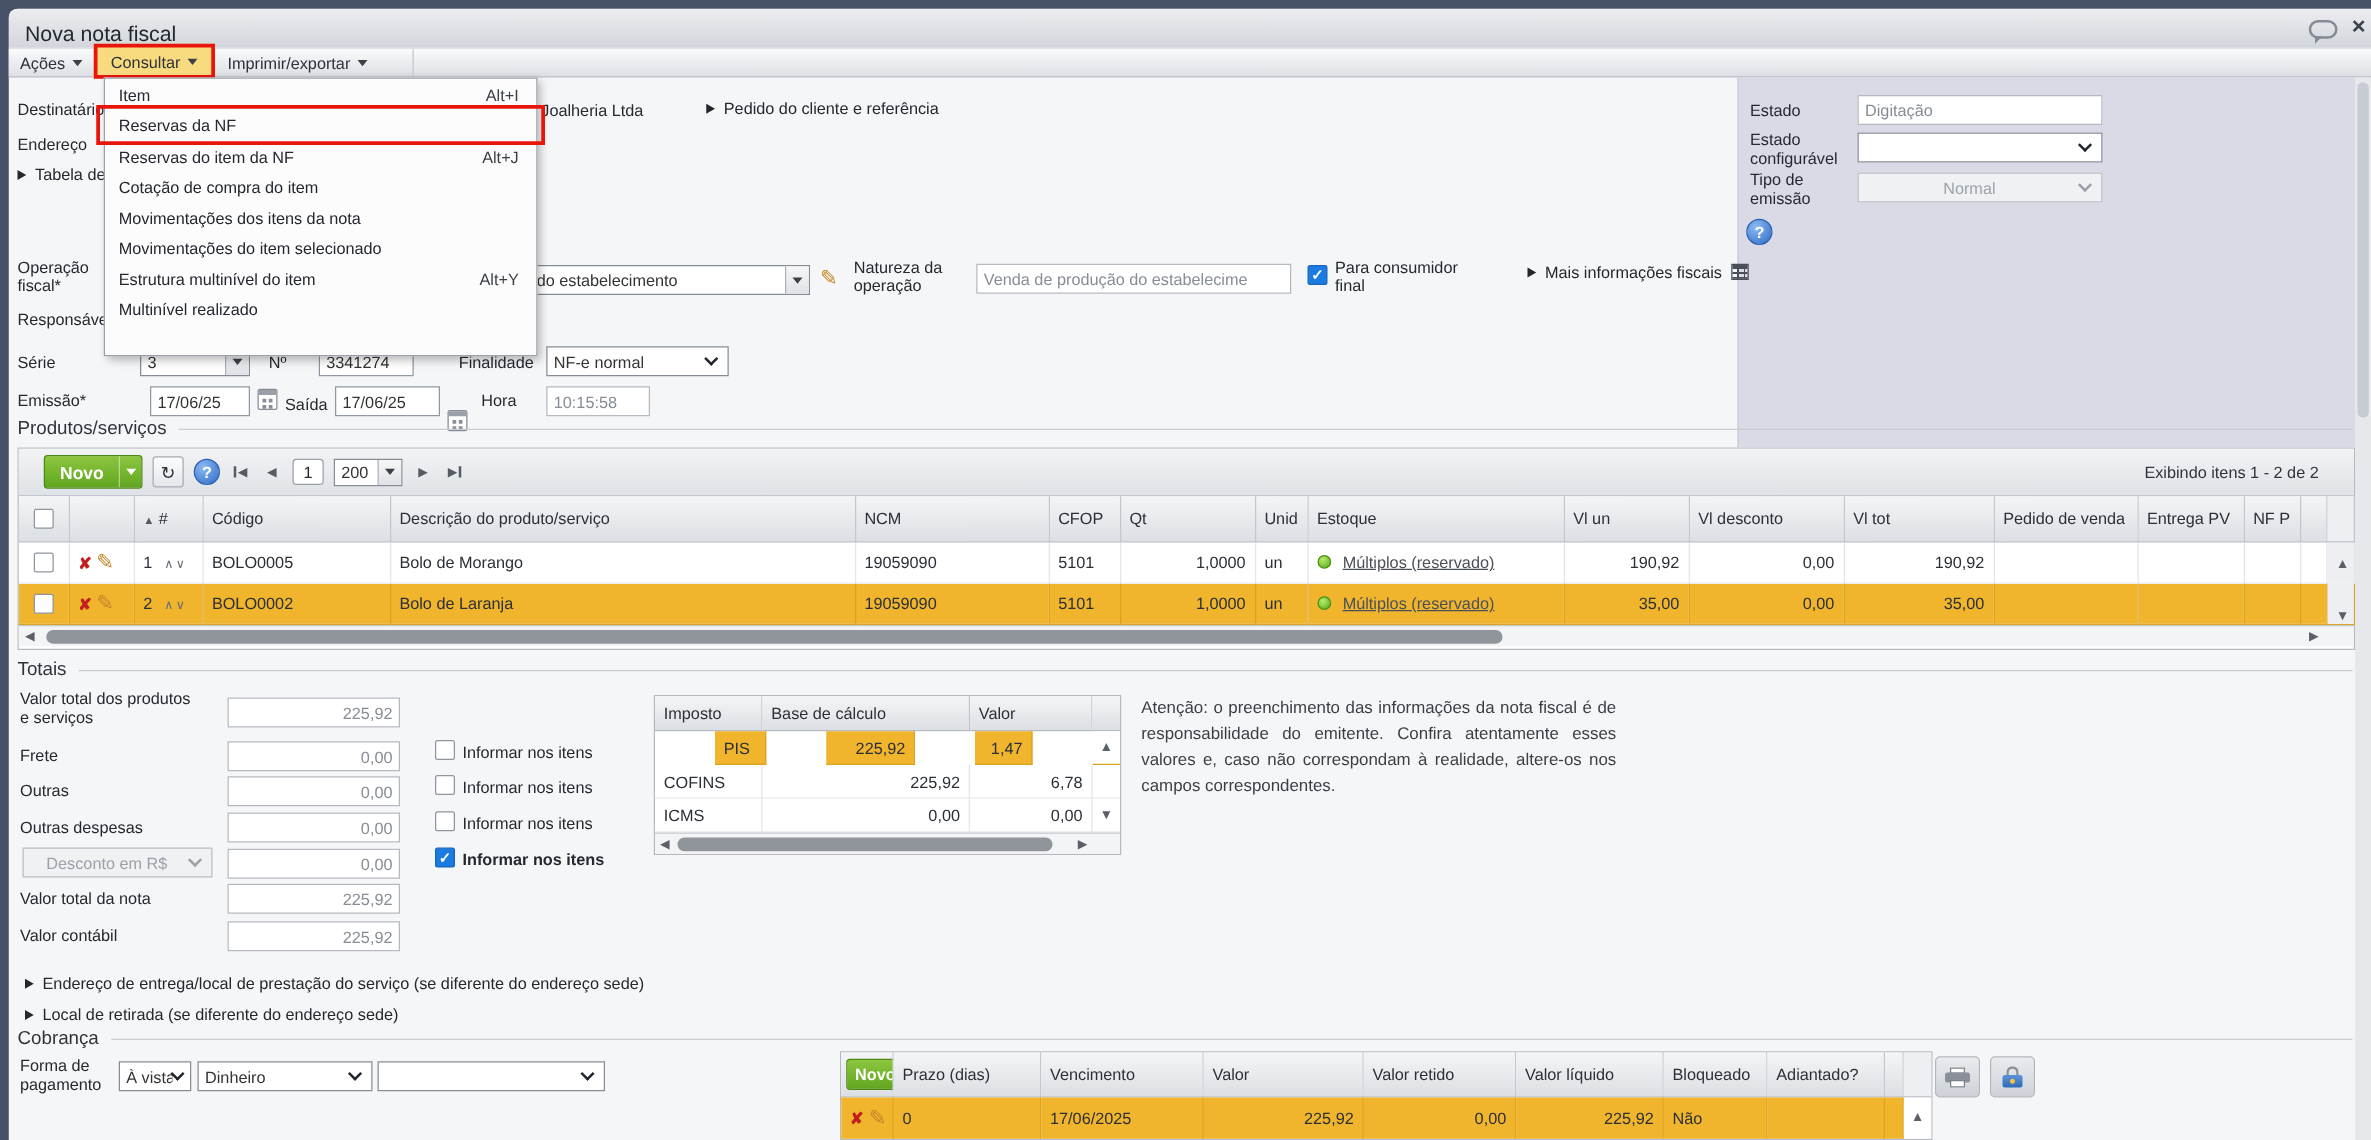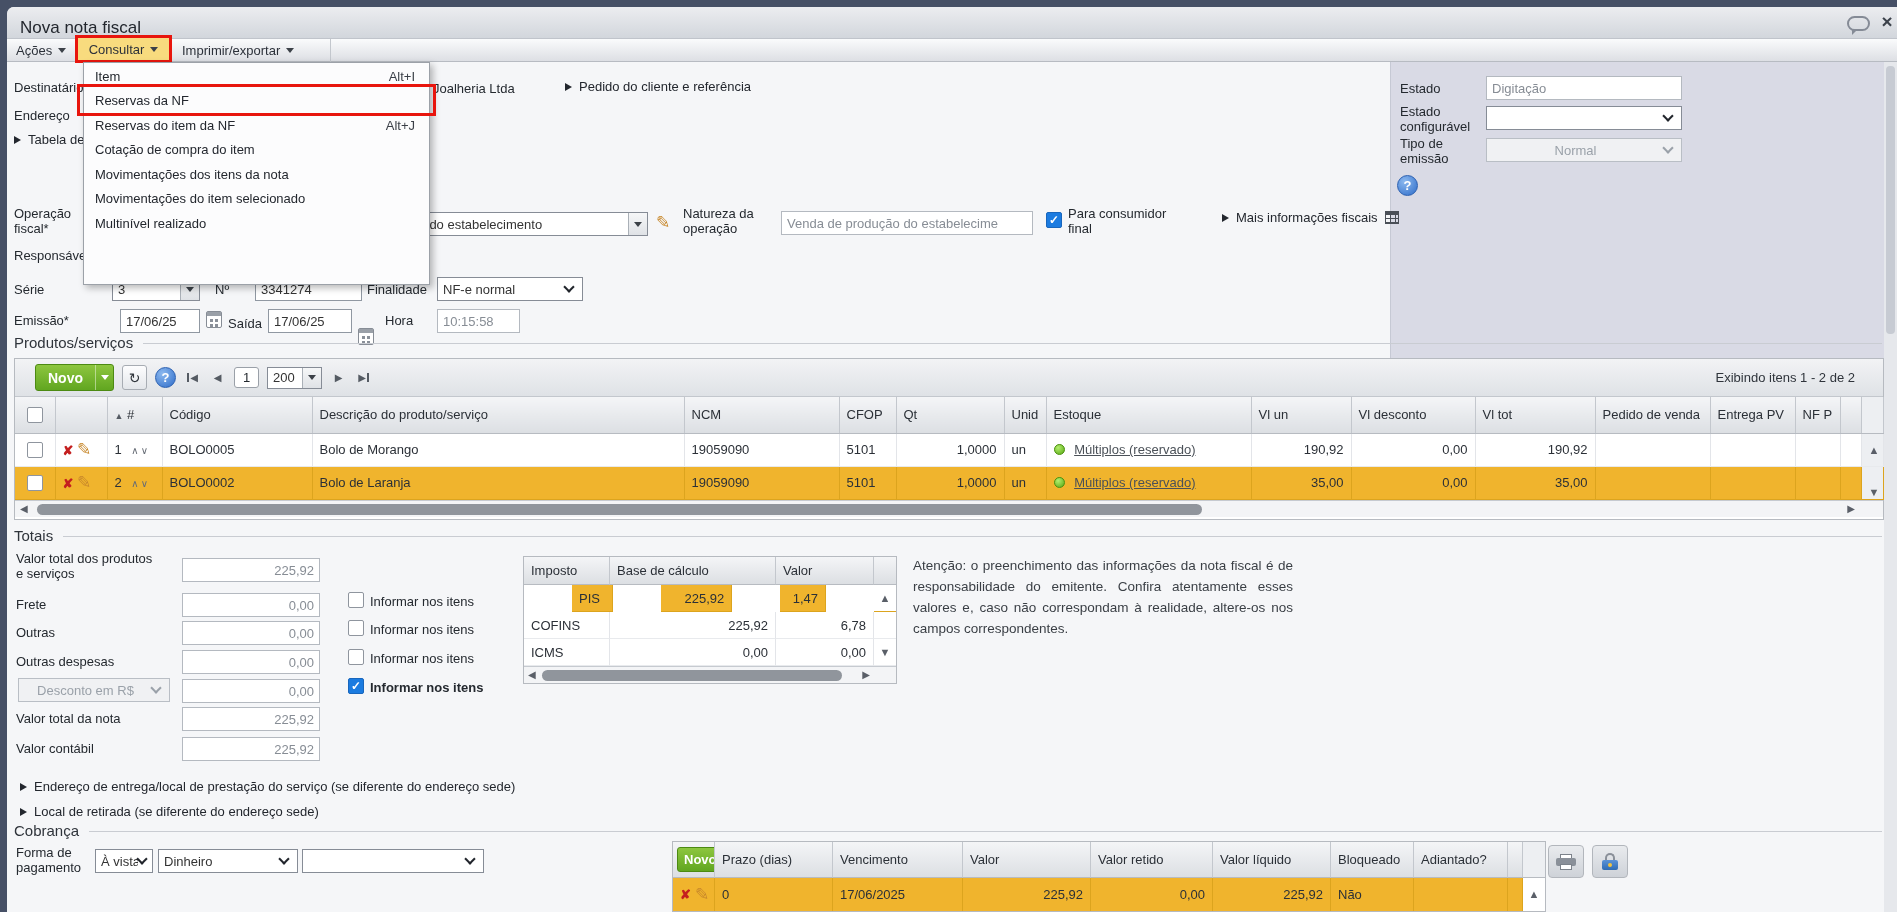--- a/index.html
+++ b/index.html
@@ -222,21 +222,21 @@
   <div class="abs inp" style="left:168px; top:245px; width:260px;"></div>
 
   <div class="abs lbl" style="left:14px; top:282px;">Série</div>
   <div class="abs selc" style="left:112px; top:277px; width:88px;">
     <span class="val">3</span>
     <span class="sbtn">
         <i class="tri-down"></i>
       </span>
   </div>
   <div class="abs lbl" style="left:215px; top:282px;">Nº</div>
-  <div class="abs inp" style="left:255px; top:277px; width:107px;">3341274</div>
+  <div class="abs inp" style="left:255px; top:277px; width:76px;">3341274</div>
   <div class="abs lbl" style="left:367px; top:282px;">Finalidade</div>
   <div class="abs selv" style="left:437px; top:277px; width:146px;">
     <span class="val">NF-e normal</span>
     <span class="chev"></span>
   </div>
 
   <div class="abs lbl" style="left:14px; top:313px;">Emissão*</div>
   <div class="abs inp" style="left:120px; top:309px; width:80px;">17/06/25</div>
   <div class="abs cal" style="left:206px; top:311px;"></div>
   <div class="abs lbl" style="left:228px; top:316px;">Saída</div>
@@ -560,18 +560,22 @@
       </div>
     <div class="mi">
       <span>Movimentações dos itens da nota</span>
         <span class="sc"></span>
       </div>
     <div class="mi">
       <span>Movimentações do item selecionado</span>
         <span class="sc"></span>
       </div>
     <div class="mi">
+      <span>Estrutura multinível do item</span>
+        <span class="sc">Alt+Y</span>
+      </div>
+    <div class="mi">
       <span>Multinível realizado</span>
         <span class="sc"></span>
       </div>
   </div>
   <div class="red-item"></div>
 </div>
 
 </body></html>

